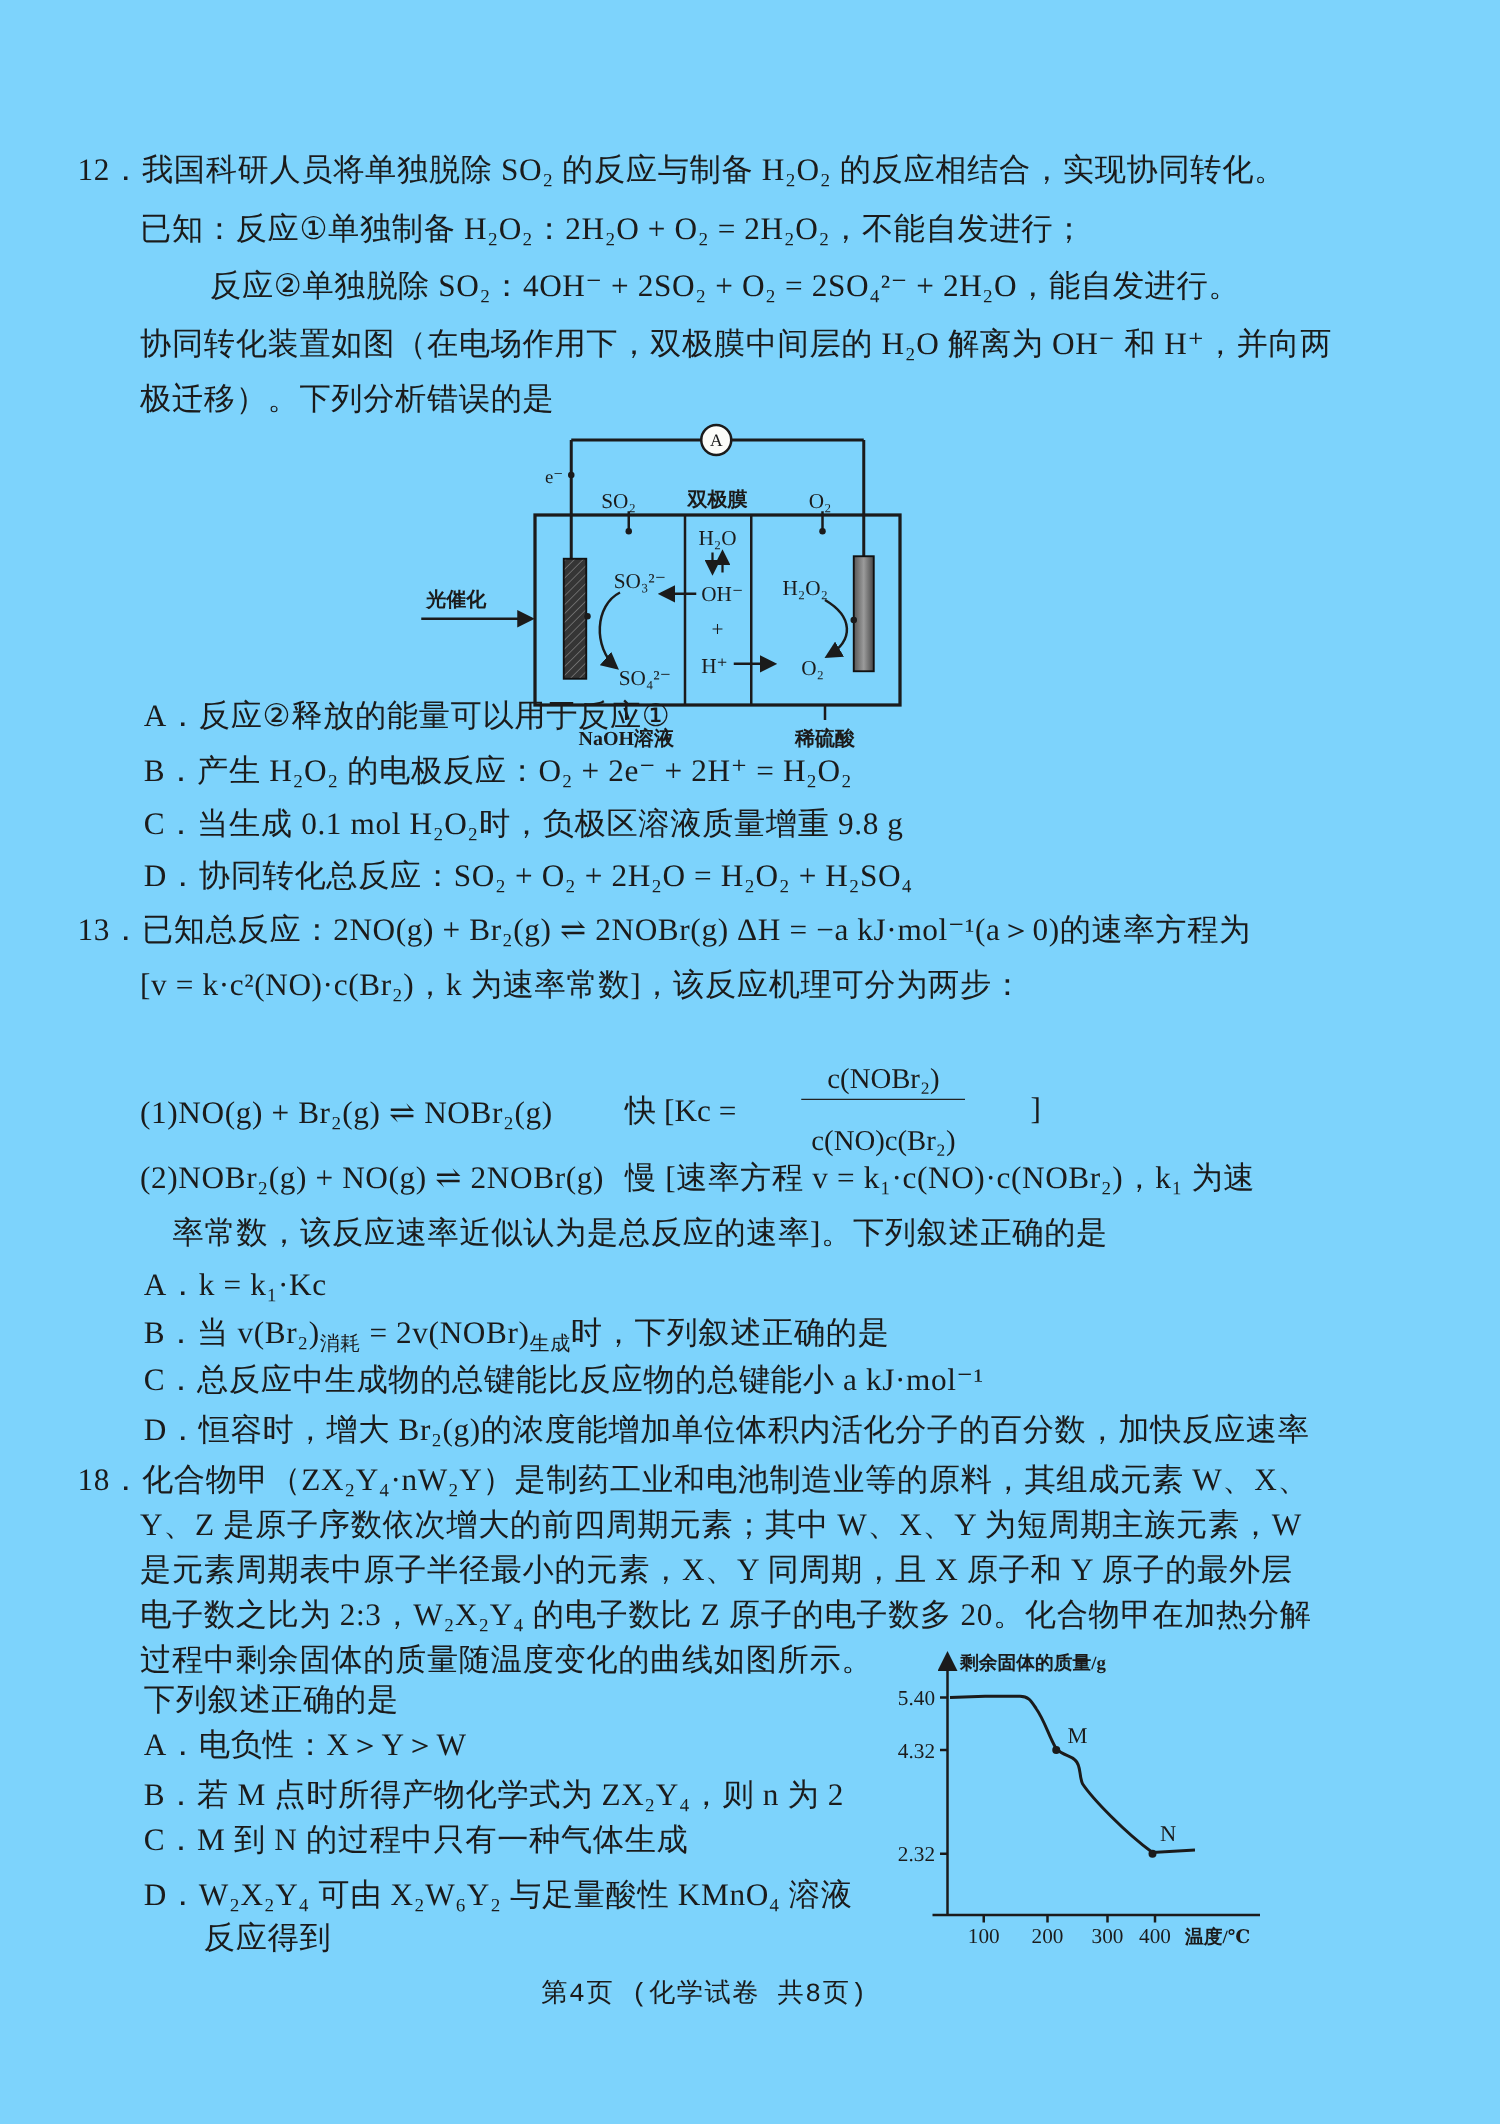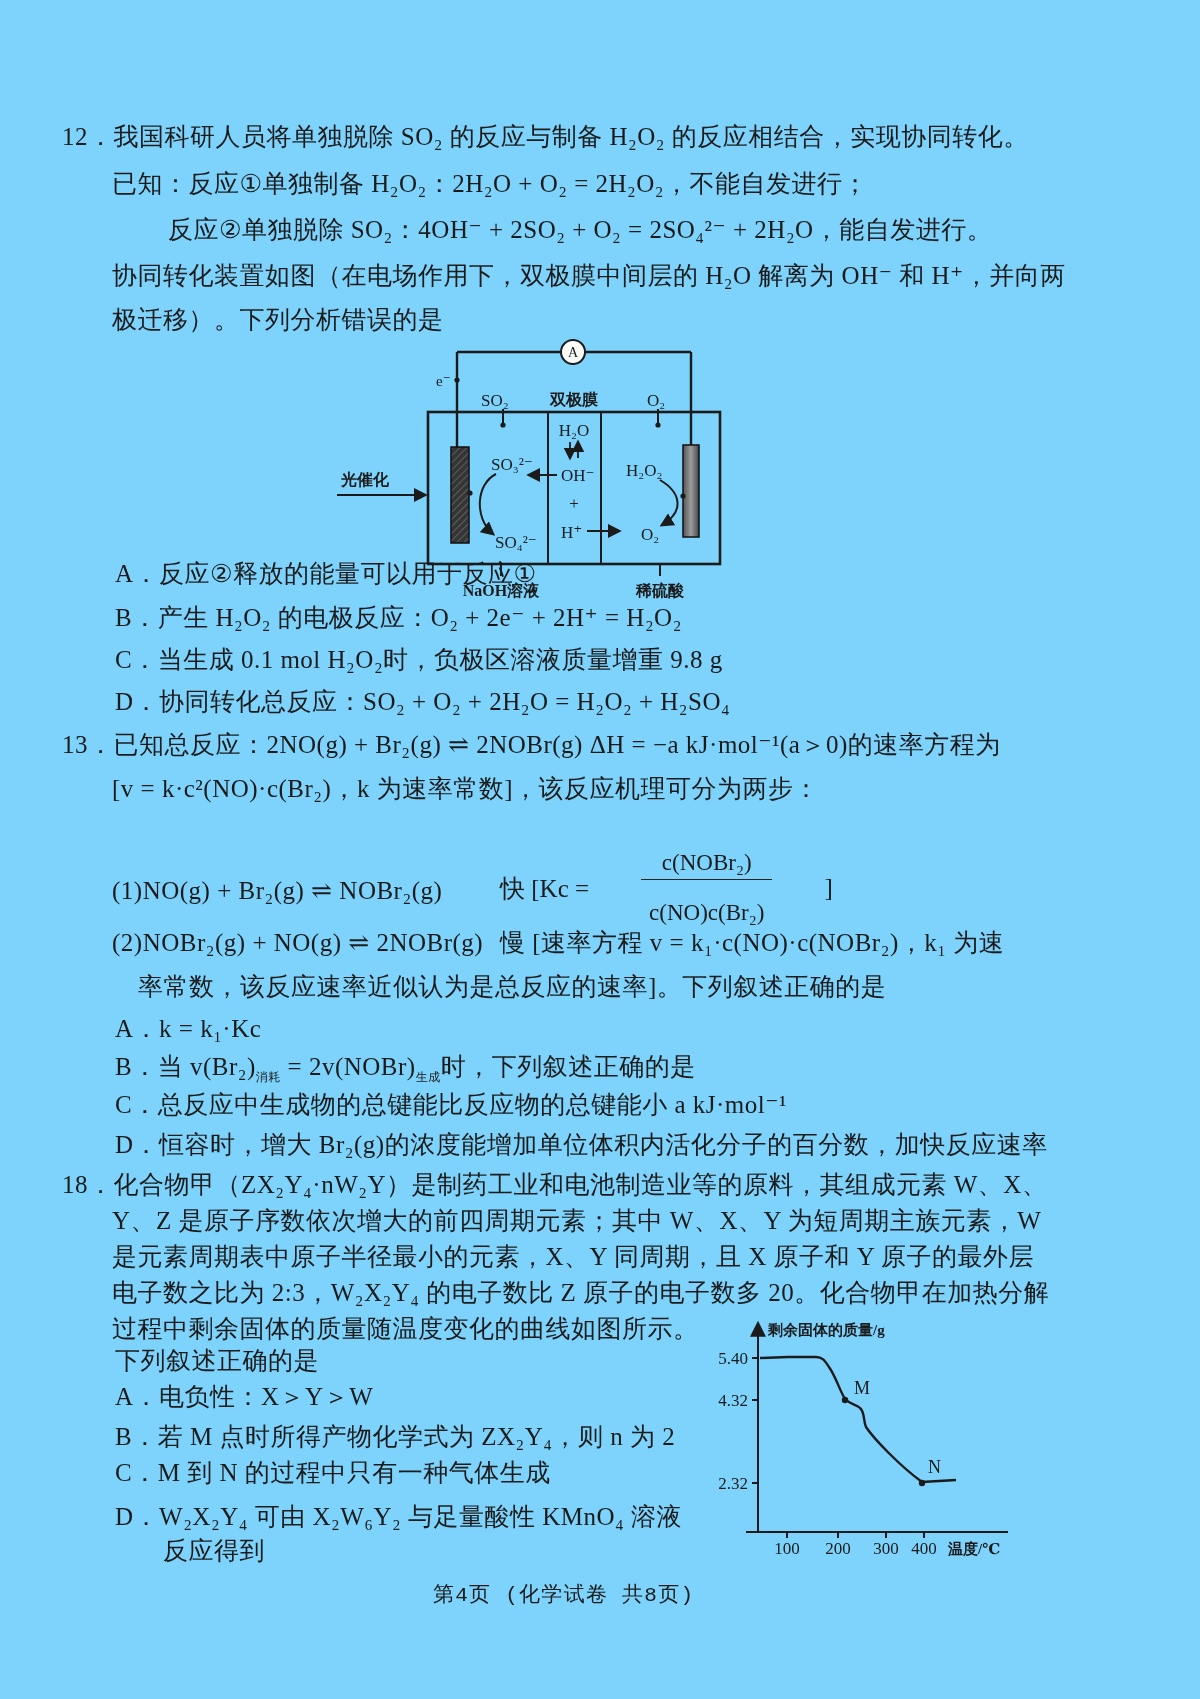--- a/index.html
+++ b/index.html
@@ -2,21 +2,21 @@
 <html><head>
 <meta charset="utf-8">
 <style>
   html,body{margin:0;padding:0;background:#ddd;}
   .page{
     position:relative;width:1200px;height:1699px;margin:0 auto;
     background:#7dd3fc;color:#1b1b1b;overflow:hidden;
     font-family:"Liberation Serif","DejaVu Serif","DejaVu Sans",serif;
   }
   .ln{position:absolute;white-space:nowrap;font-size:25px;line-height:34px;letter-spacing:.02em;}
-  .sm-sub{font-size:12px;vertical-align:-6px;}
+  .sm-sub{font-size:16px;vertical-align:-6px;}
   .fastrow{position:absolute;display:flex;align-items:center;white-space:nowrap;font-size:25px;gap:32px;}
   .frac{display:inline-block;text-align:center;vertical-align:middle;font-size:23px;margin:0 20px;}
   .frac .num{display:block;padding:0 8px 3px;border-bottom:1.6px solid #222;}
   .frac .den{display:block;padding:20px 8px 0;}
   .footer{position:absolute;font-size:21px;letter-spacing:.06em;font-family:Liberation Mono, monospace;}
   svg text{fill:#1b1b1b;font-family:"Liberation Serif","DejaVu Serif","DejaVu Sans",serif;}
   svg .cjk{font-weight:600;}
   svg .chem{font-size:17px;}
   svg path,svg line,svg rect,svg circle{vector-effect:none;}
 </style>

